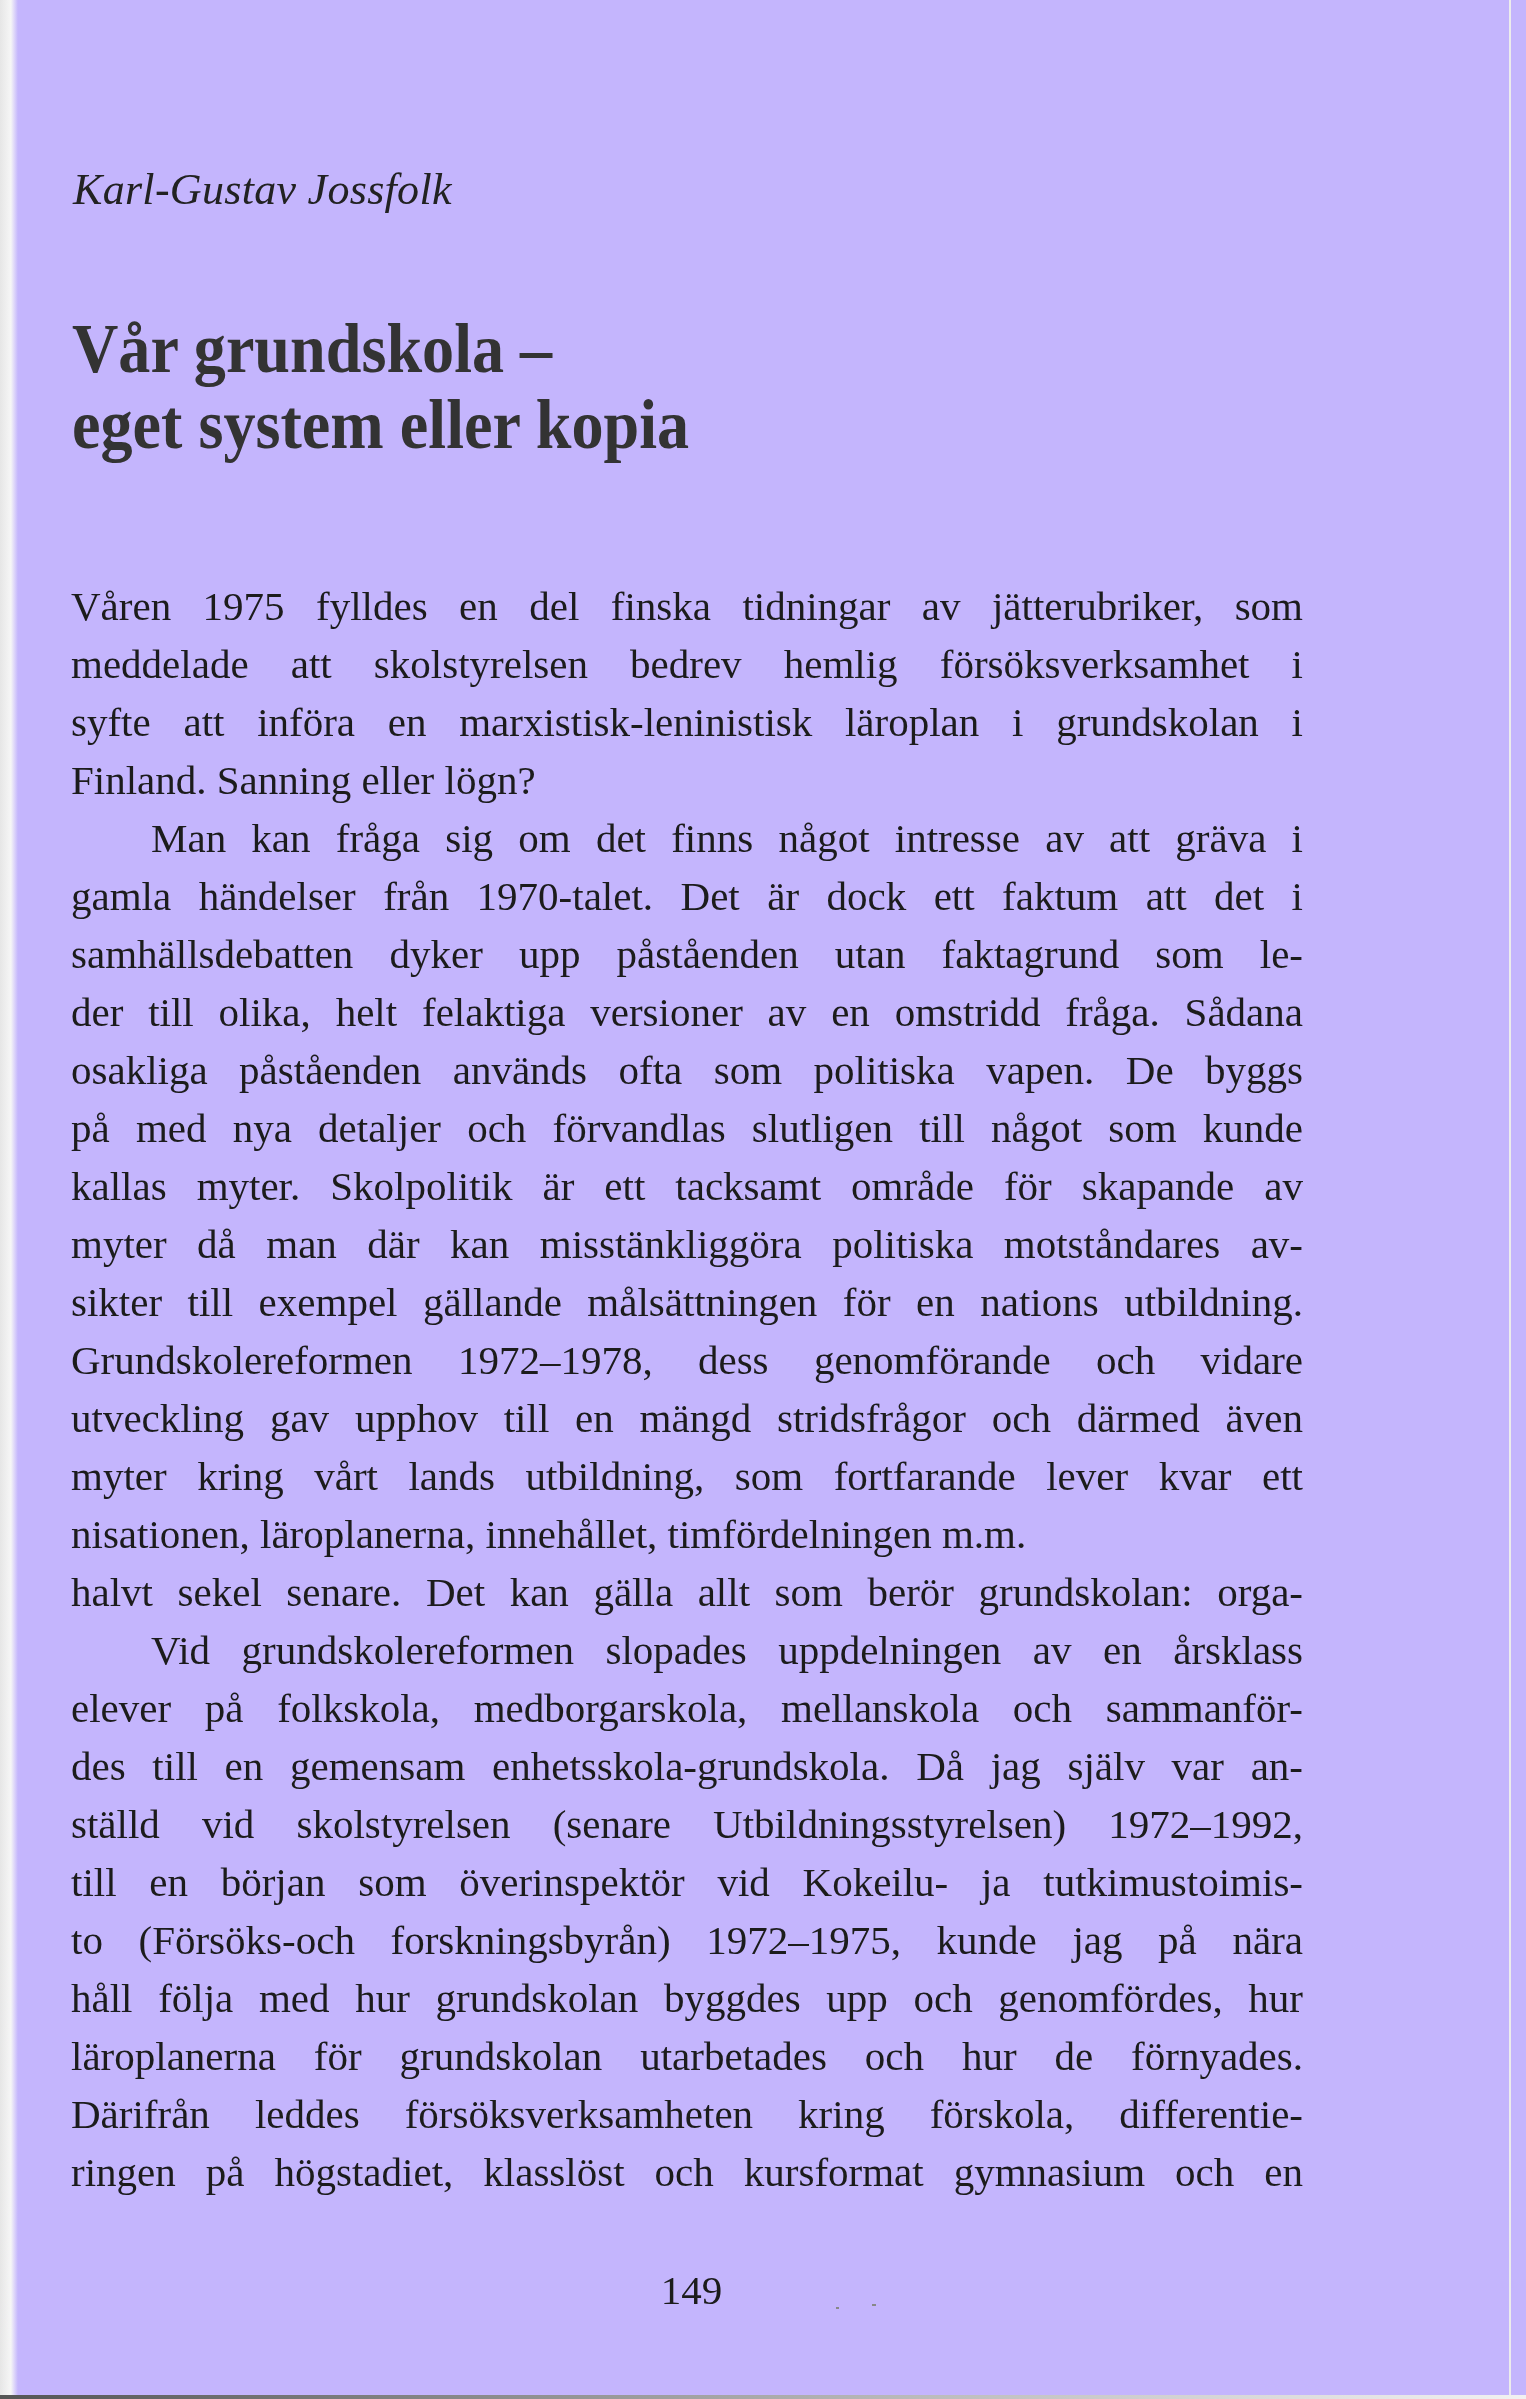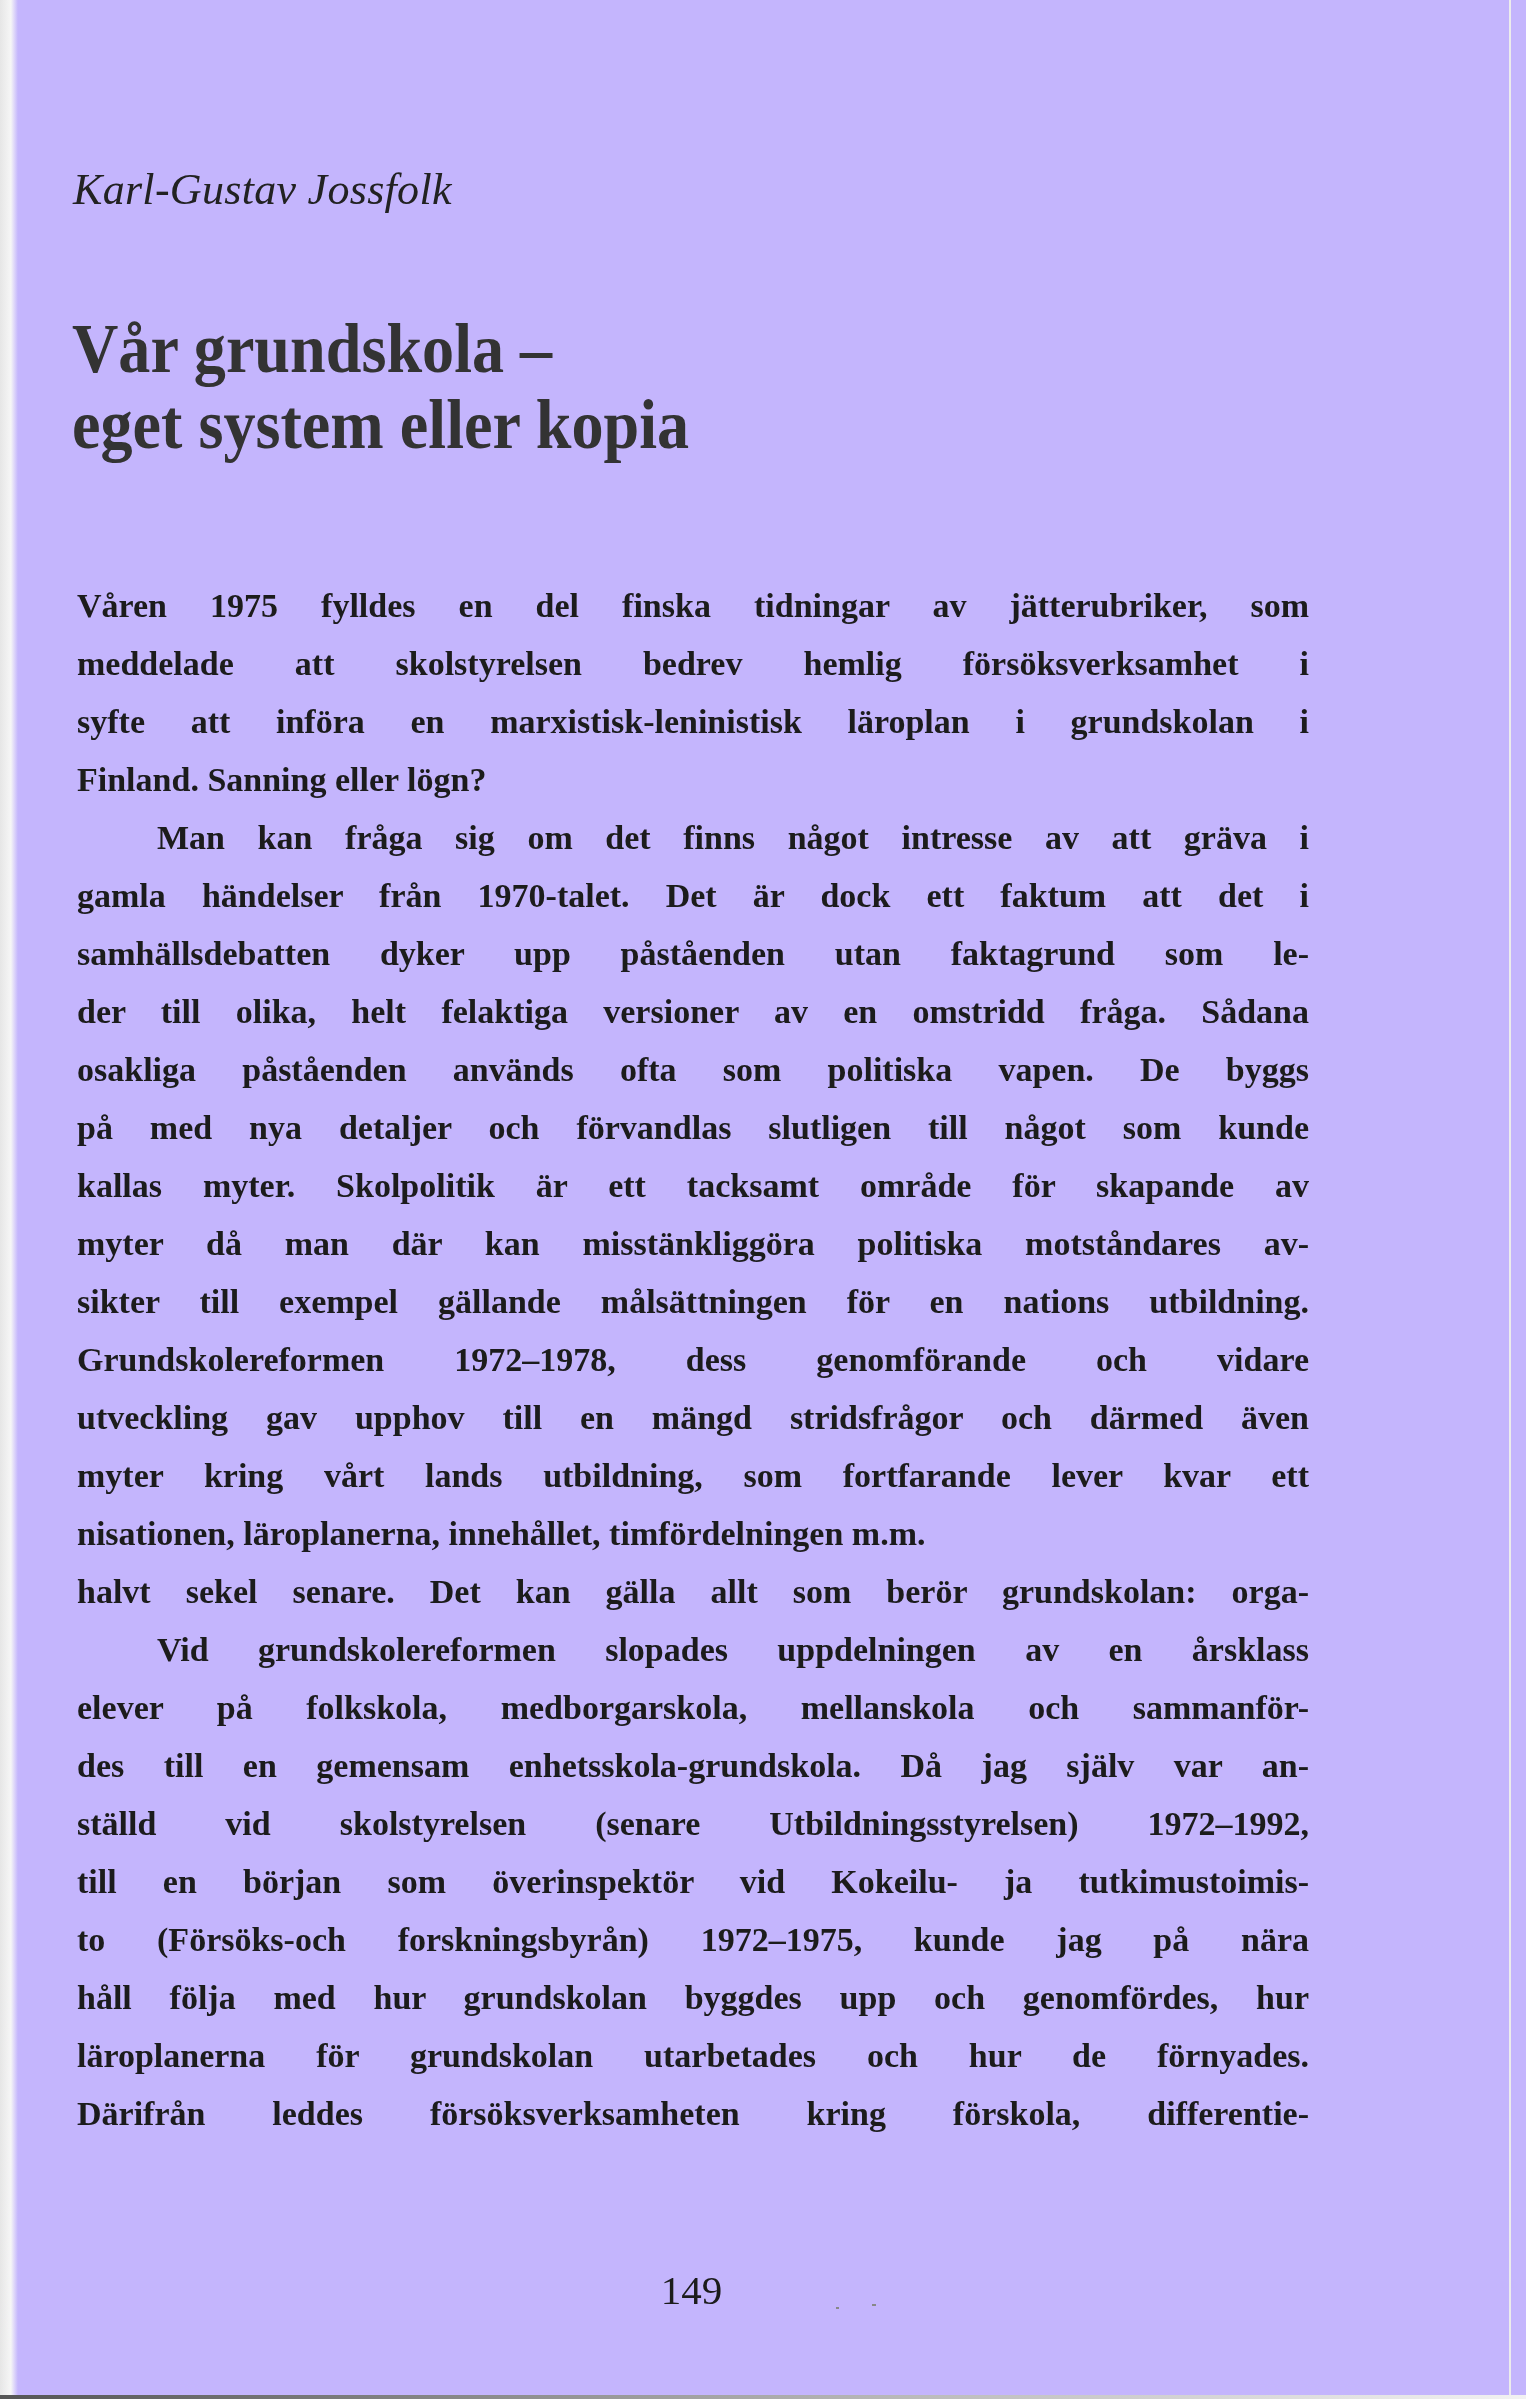--- a/index.html
+++ b/index.html
@@ -27,22 +27,22 @@
     color: #222; white-space: nowrap; letter-spacing: 0.3px;
   }
   .title {
     position: absolute; left: 72px; top: 311px;
     font-weight: bold; font-size: 69px; line-height: 76px;
     color: #333333; margin: 0; white-space: nowrap;
     transform: scaleX(0.93); transform-origin: left top;
   }
   .title span { display: block; }
   .body {
-    position: absolute; left: 77px; top: 577px; width: 1232px;
-    font-size: 34px; line-height: 58px; color: #1c1c1c; font-weight: bold;
+    position: absolute; left: 71px; top: 577px; width: 1232px;
+    font-size: 41px; line-height: 58px; color: #1c1c1c;
   }
   .line {
     display: block; height: 58px; white-space: nowrap;
     text-align: justify; text-align-last: justify;
   }
   .line.last { text-align: center; text-align-last: left; }
   .line.indent { padding-left: 80px; }
   .page-number {
     position: absolute; left: 12px; width: 1359px; top: 2266px;
     text-align: center; font-size: 41px; line-height: 49px; color: #1c1c1c;
@@ -90,20 +90,21 @@
       <div>
         <span class="line indent" style="white-space: normal; overflow: hidden;">Vid grundskolereformen slopades uppdelningen av en årsklass</span>
         <span class="line" style="white-space: normal; overflow: hidden;">elever på folkskola, medborgarskola, mellanskola och sammanför-</span>
         <span class="line" style="white-space: normal; overflow: hidden;">des till en gemensam enhetsskola-grundskola. Då jag själv var an-</span>
         <span class="line" style="white-space: normal; overflow: hidden;">ställd vid skolstyrelsen (senare Utbildningsstyrelsen) 1972–1992,</span>
         <span class="line" style="white-space: normal; overflow: hidden;">till en början som överinspektör vid Kokeilu- ja tutkimustoimis-</span>
         <span class="line" style="white-space: normal; overflow: hidden;">to (Försöks-och forskningsbyrån) 1972–1975, kunde jag på nära</span>
         <span class="line" style="white-space: normal; overflow: hidden;">håll följa med hur grundskolan byggdes upp och genomfördes, hur</span>
         <span class="line" style="white-space: normal; overflow: hidden;">läroplanerna för grundskolan utarbetades och hur de förnyades.</span>
         <span class="line" style="white-space: normal; overflow: hidden;">Därifrån leddes försöksverksamheten kring förskola, differentie-</span>
+        <span class="line" style="white-space: normal; overflow: hidden;">ringen på högstadiet, klasslöst och kursformat gymnasium och en</span>
       </div>
     </div>
 
   <div class="page-number">149</div>
 
   <div class="speck" style="left:836px; top:2307px;"></div>
   <div class="speck" style="left:872px; top:2304px; width:3.9px;"></div>
 </div>
 
 

